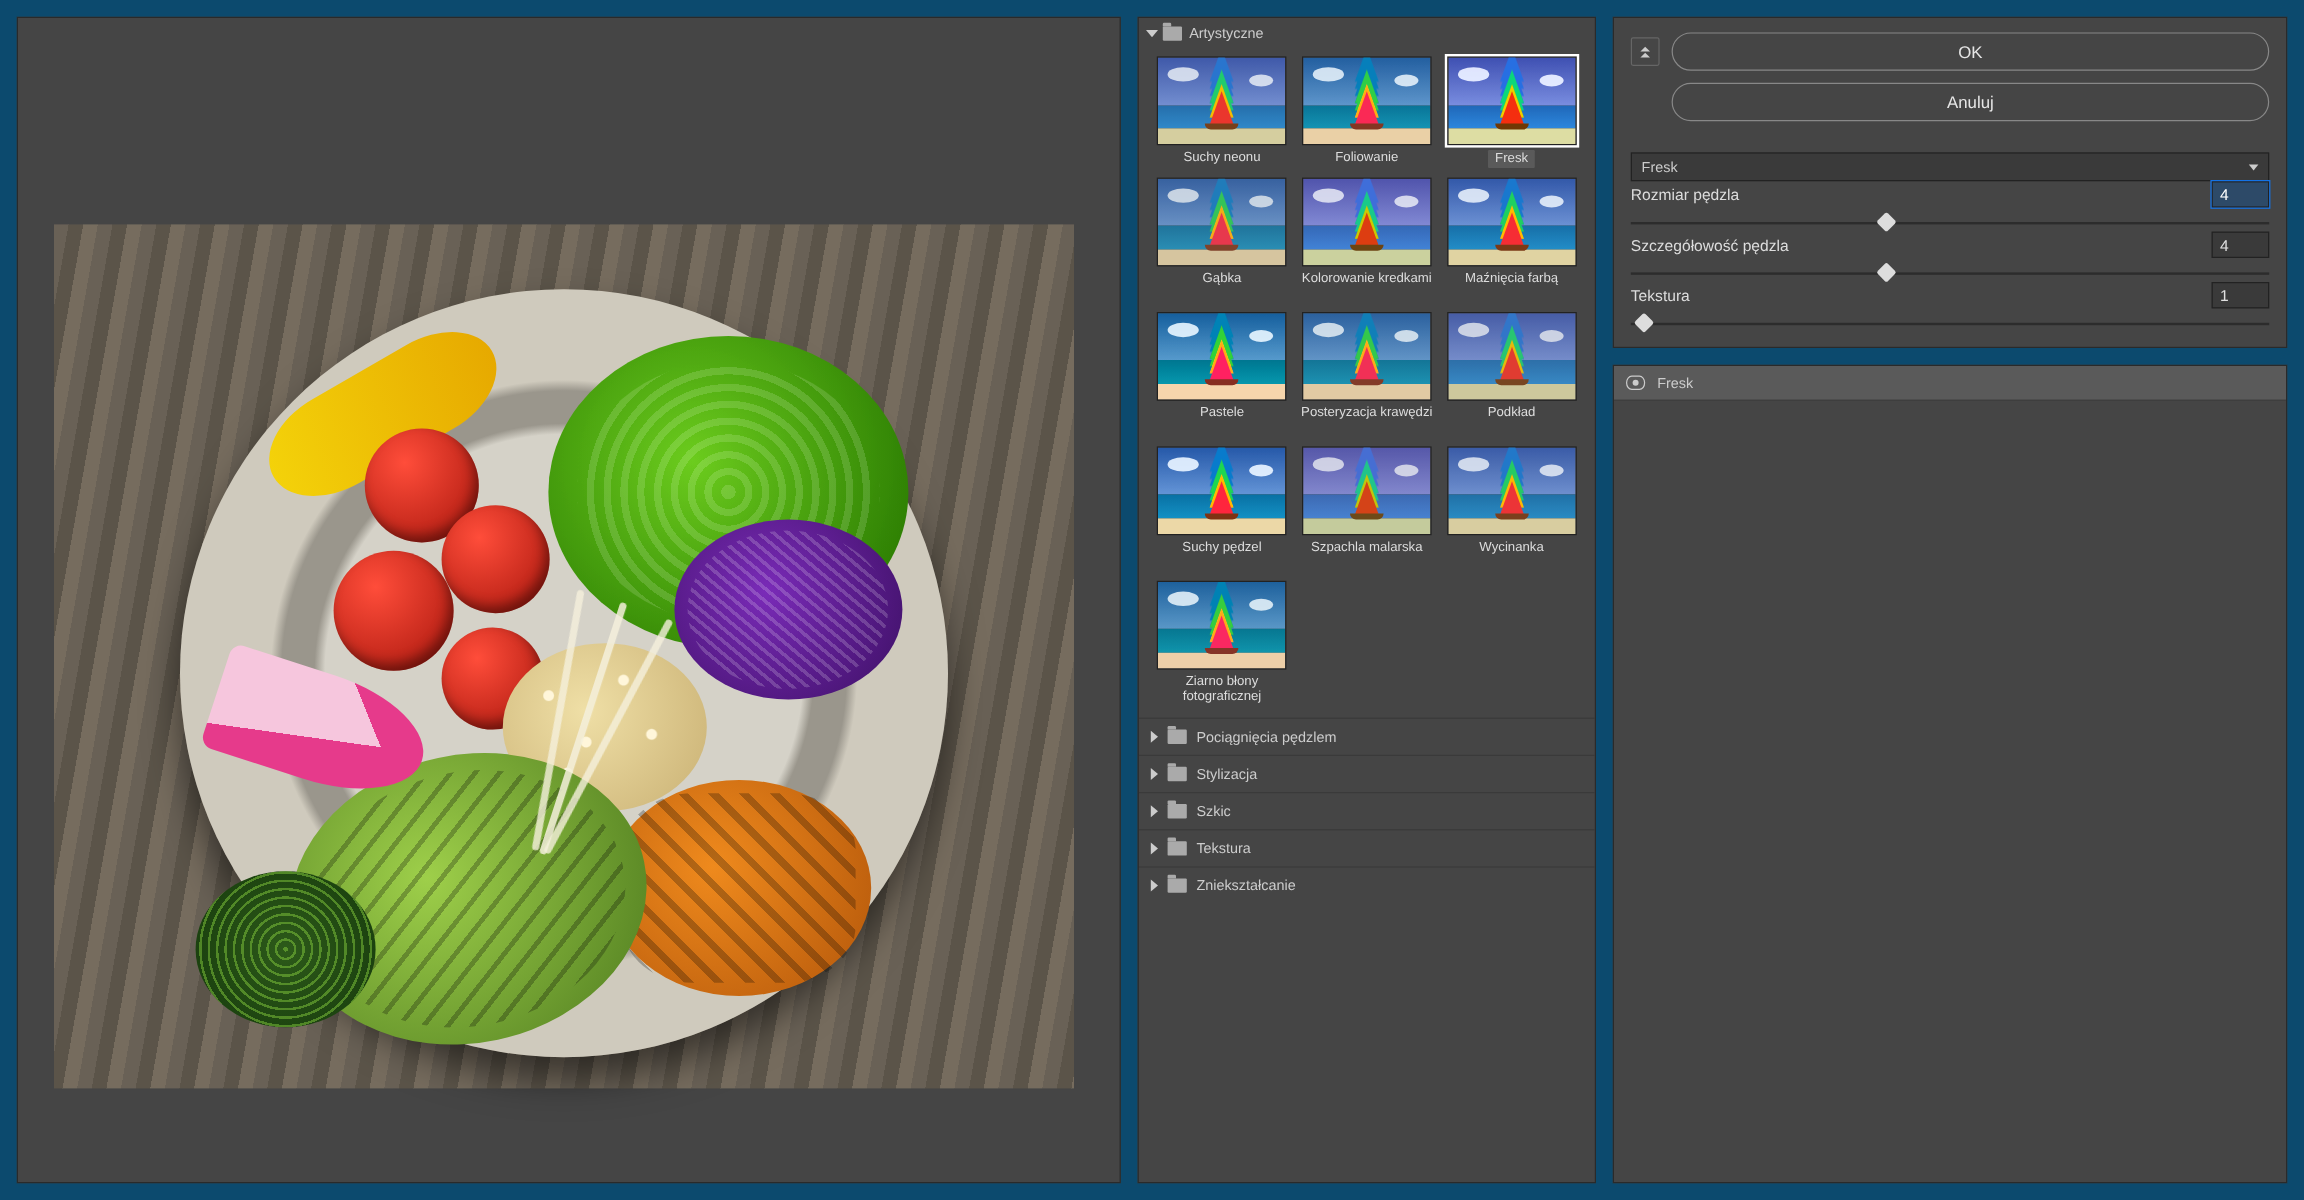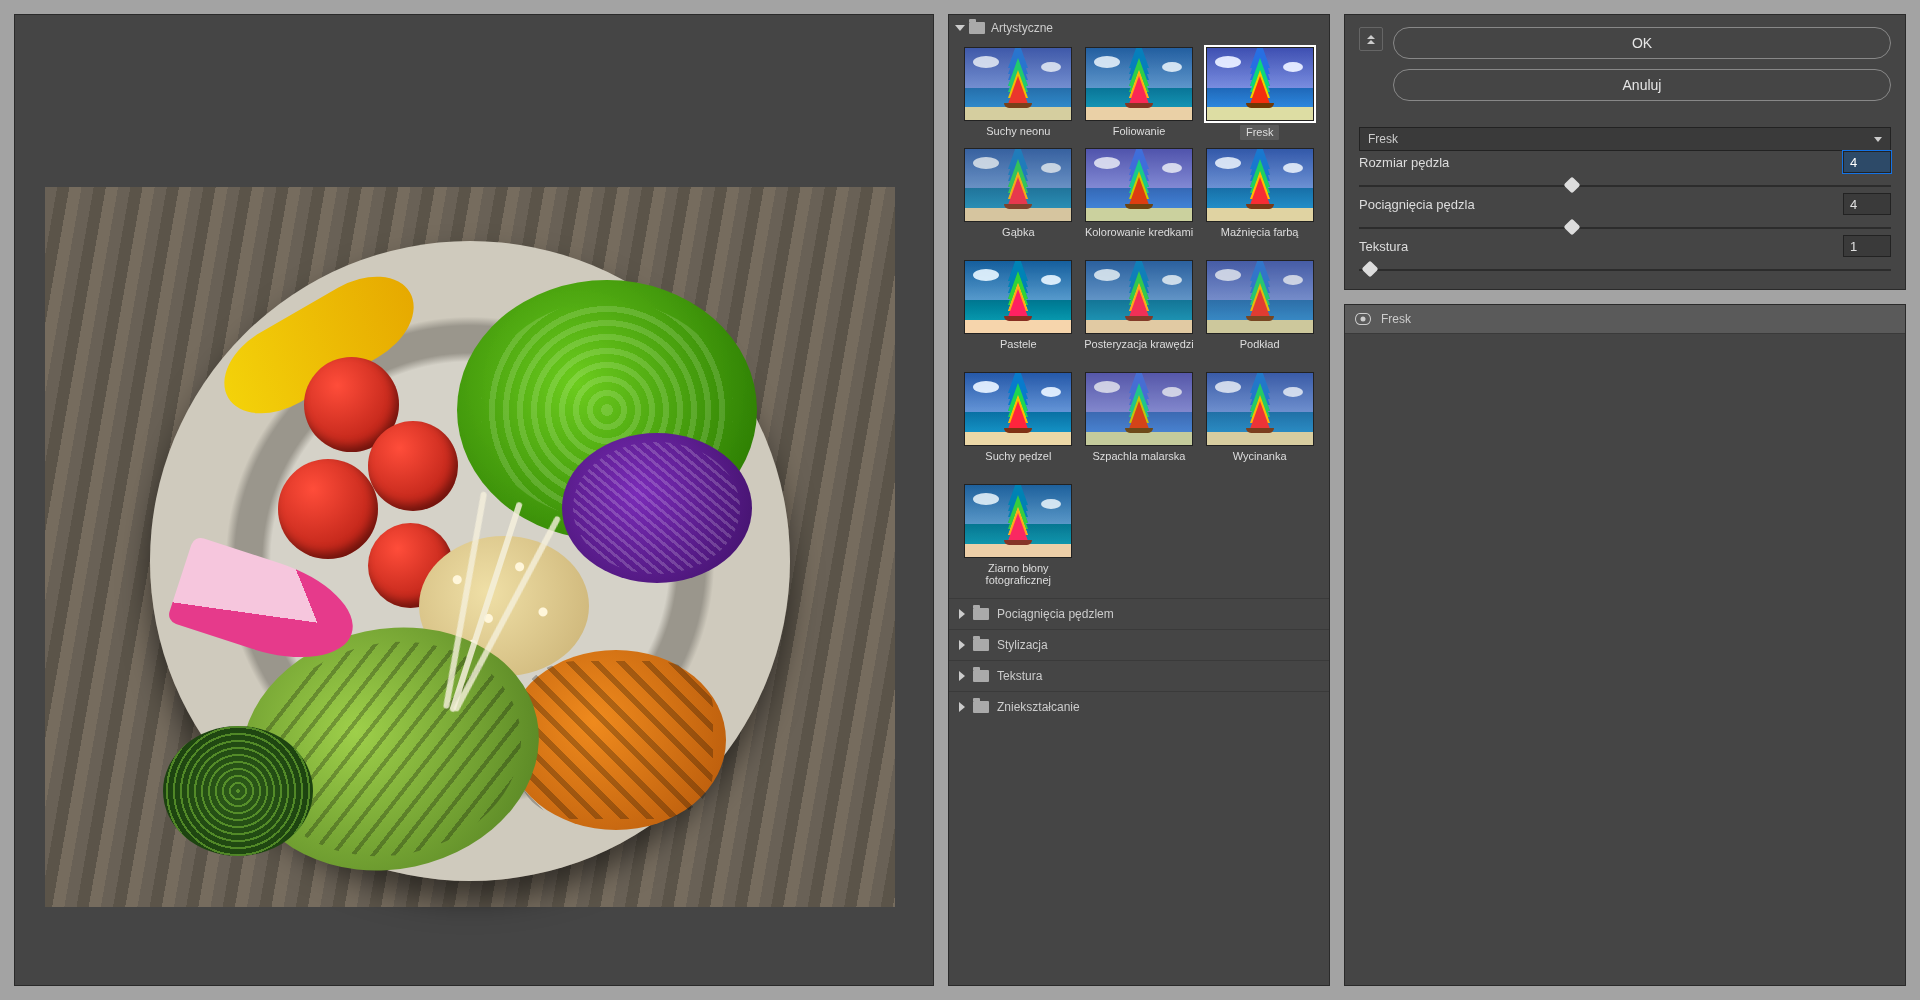--- a/index.html
+++ b/index.html
@@ -1,39 +1,39 @@
 <!DOCTYPE html>
 <html><head>
 <meta charset="utf-8">
 <style>
   * { margin: 0; padding: 0; box-sizing: border-box; font-family: "Segoe UI", Tahoma, sans-serif; }
   body { background: #1a1a1a; color: #ccc; font-size: 12px; overflow: hidden; }
   .window { width: 1920px; height: 1000px; display: flex; flex-direction: column; }
   .titlebar { background: #fff; color: #000; height: 28px; line-height: 28px; padding: 0 16px; font-size: 13px; }
-  .dialog { flex: 1; background: #a3a3a3; display: flex; padding: 14px; gap: 14px; }
+  .dialog { flex: 1; background: #0c4a6e; display: flex; padding: 14px; gap: 14px; }
   .preview-panel { width: 920px; background: #454545; border: 1px solid #2a2a2a; position: relative; }
   .preview-image { position: absolute; left: 30px; top: 172px; width: 850px; height: 720px; }
   .filters-panel { width: 382px; background: #454545; border: 1px solid #2a2a2a; display: flex; flex-direction: column; overflow: hidden; }
   .cat-header { display: flex; align-items: center; gap: 6px; padding: 6px 8px; cursor: pointer; }
   .cat-header .tri { width: 0; height: 0; border-top: 5px solid transparent; border-bottom: 5px solid transparent; border-left: 6px solid #ccc; }
   .cat-header.open .tri { transform: rotate(90deg); }
   .folder-icon { width: 16px; height: 12px; background: #aaa; border-radius: 1px; position: relative; }
   .folder-icon::before { content: ""; position: absolute; top: -3px; left: 0; width: 7px; height: 3px; background: #aaa; border-radius: 1px 1px 0 0; }
   .thumb-grid { display: grid; grid-template-columns: repeat(3, 1fr); gap: 8px 10px; padding: 6px 14px 10px; }
   .thumb-item { display: flex; flex-direction: column; align-items: center; gap: 4px; cursor: pointer; }
   .thumb-box { width: 108px; height: 74px; border: 1px solid #222; position: relative; overflow: hidden; }
   .thumb-item.selected .thumb-box { outline: 2px solid #fff; }
   .thumb-item.selected .thumb-label { background: #5a5a5a; padding: 1px 6px; border-radius: 1px; }
   .thumb-label { font-size: 11px; color: #ddd; text-align: center; line-height: 1.15; min-height: 14px; }
   .thumb-label.two { min-height: 26px; }
   .cat-row { display: flex; align-items: center; gap: 8px; padding: 8px 10px; border-top: 1px solid #3a3a3a; cursor: pointer; }
   .cat-row .tri { width: 0; height: 0; border-top: 5px solid transparent; border-bottom: 5px solid transparent; border-left: 6px solid #ccc; }
   .right-col { flex: 1; display: flex; flex-direction: column; gap: 14px; }
   .controls-panel { background: #454545; border: 1px solid #2a2a2a; padding: 12px 14px; }
-  .btn-row { display: flex; align-items: flex-start; gap: 10px; }
+  .btn-row { display: flex; align-items: center; gap: 10px; }
   .collapse-btn { width: 24px; height: 24px; border: 1px solid #666; background: #464646; display: flex; align-items: center; justify-content: center; cursor: pointer; border-radius: 2px; }
   .big-btn { flex: 1; height: 32px; border: 1px solid #888; border-radius: 16px; background: transparent; color: #e6e6e6; font-size: 14px; cursor: pointer; display: flex; align-items: center; justify-content: center; }
   .select-row { margin-top: 26px; }
   .select { height: 24px; background: #3a3a3a; border: 1px solid #222; display: flex; align-items: center; justify-content: space-between; padding: 0 8px; cursor: pointer; }
   .chev { width: 0; height: 0; border-left: 4px solid transparent; border-right: 4px solid transparent; border-top: 5px solid #ccc; }
   .param { }
   .param-row { display: flex; justify-content: space-between; align-items: center; }
   .param-row label { font-size: 13px; color: #ddd; }
   .num-input { width: 48px; height: 22px; background: #3a3a3a; border: 1px solid #222; color: #e0e0e0; text-align: left; padding: 0 6px; font-size: 13px; }
   .num-input.focus { outline: 1px solid #1473e6; color: #fff; background: #2d4a68; }
@@ -309,20 +309,25 @@
             <span>Pociągnięcia pędzlem</span>
           </div>
           <div class="cat-row">
             <span class="tri"></span>
             <span class="folder-icon"></span>
             <span>Stylizacja</span>
           </div>
           <div class="cat-row">
             <span class="tri"></span>
             <span class="folder-icon"></span>
+            <span>Szkic</span>
+          </div>
+          <div class="cat-row">
+            <span class="tri"></span>
+            <span class="folder-icon"></span>
             <span>Tekstura</span>
           </div>
           <div class="cat-row">
             <span class="tri"></span>
             <span class="folder-icon"></span>
             <span>Zniekształcanie</span>
           </div>
         </div>
     </div>
 
@@ -355,21 +360,21 @@
                 <label>Rozmiar pędzla</label>
                 <input class="num-input focus" value="4" style="">
               </div>
               <div class="slider">
                 <div class="slider-track"></div>
                 <div class="slider-thumb" style="left:40%"></div>
               </div>
             </div>
             <div class="param">
               <div class="param-row">
-                <label>Pociągnięcia pędzla</label>
+                <label>Szczegółowość pędzla</label>
                 <input class="num-input" value="4" style="">
               </div>
               <div class="slider">
                 <div class="slider-track"></div>
                 <div class="slider-thumb" style="left:40%"></div>
               </div>
             </div>
             <div class="param">
               <div class="param-row">
                 <label>Tekstura</label>

